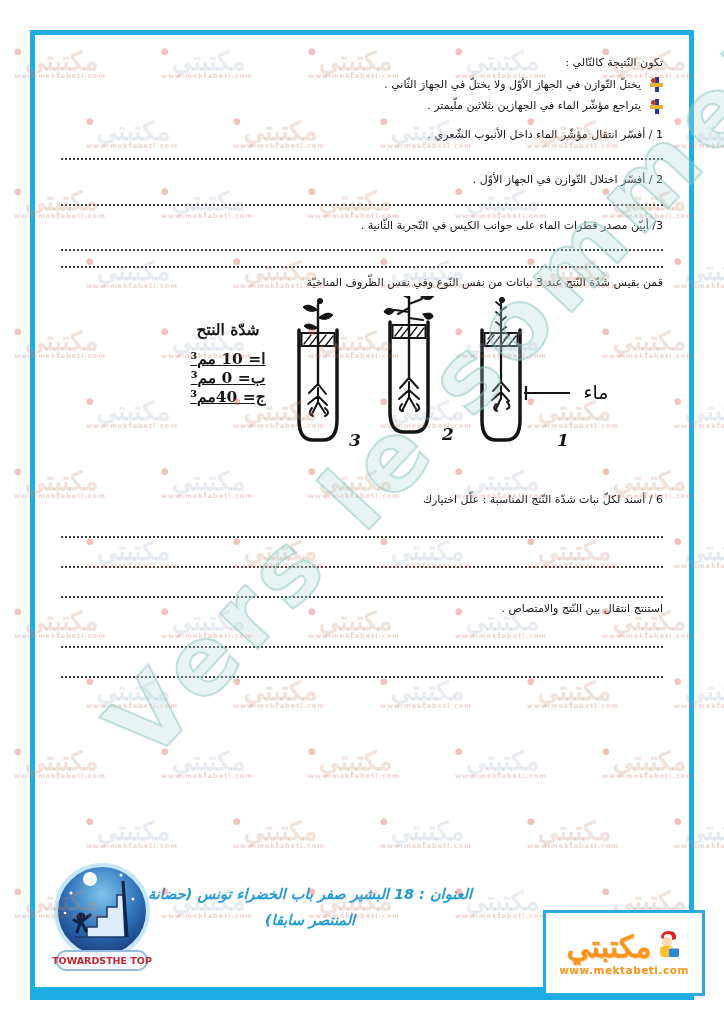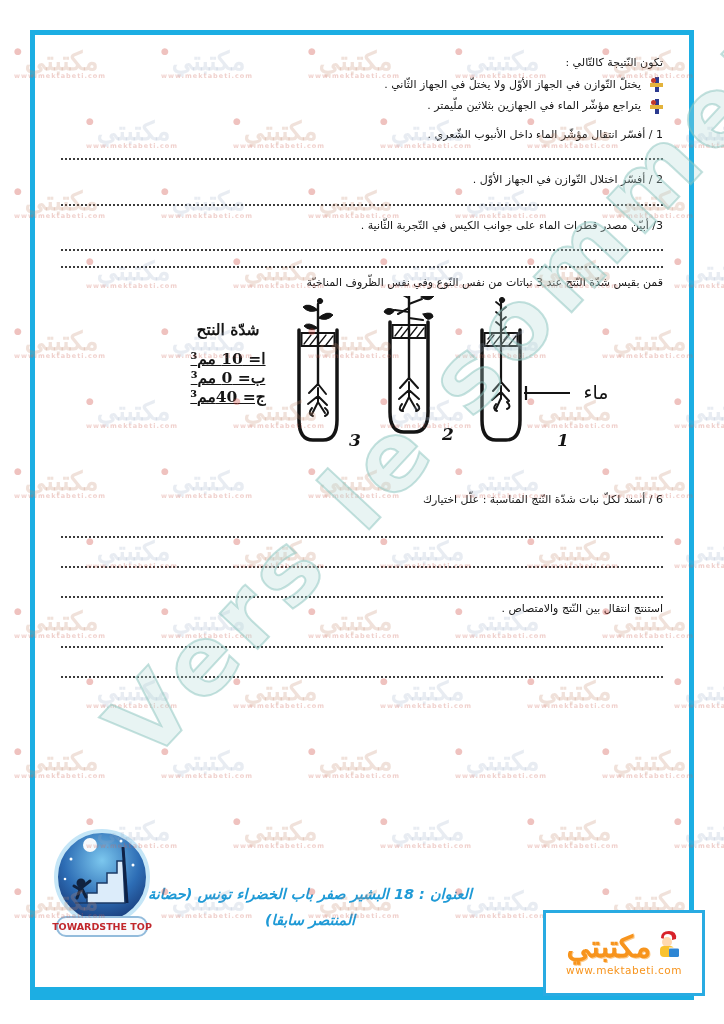--- a/index.html
+++ b/index.html
@@ -29,32 +29,32 @@
   .statement { margin-top: 7px; }
   .diagram { position: relative; height: 196px; margin-top: 4px; direction: ltr; }
   .legend { position: absolute; left: 92px; top: 24px; width: 150px; direction: rtl;
             font-family: "DejaVu Serif", serif; font-weight: bold; font-size: 15.5px; }
   .legend .lt { text-align: center; margin-bottom: 10px; }
   .legend .li { text-align: center; text-decoration: underline; }
   .tubes-svg { position: absolute; left: 230px; top: 0; }
   .exq2 .l2 { margin-top: 3px; }
 
   
-  .badge-wrap { position: absolute; left: 16px; top: 792px; width: 102px; height: 120px; }
+  .badge-wrap { position: absolute; left: 16px; top: 826px; width: 102px; height: 120px; }
   .address { position: absolute; left: 95px; top: 846px; width: 360px; text-align: center;
              direction: rtl; color: #1f9ad6; font-weight: bold; font-style: italic; font-size: 14.5px; line-height: 1.8; }
   .mekta-box {
     position: absolute; left: 543px; top: 910px; width: 162px; height: 86px; z-index: 12;
     background: #fff; border: 3px solid #29abe2; display: flex; flex-direction: column;
     align-items: center; justify-content: center; gap: 2px;
   }
   .mekta-row { display: flex; align-items: flex-end; gap: 4px; direction: ltr; }
   .mekta-name { color: #f7941d; font-weight: bold; font-size: 30px; line-height: 1;
                 font-family: "DejaVu Serif", serif; text-shadow: 1px 1px 0 #fbc98a; }
-  .mekta-url { color: #f7941d; font-weight: normal; font-size: 10.5px; letter-spacing: 0.5px; }
+  .mekta-url { color: #f7941d; font-weight: bold; font-size: 10.5px; letter-spacing: 0.5px; }
 
   
   .wm-layer { position: absolute; inset: 0; z-index: 6; pointer-events: none; overflow: hidden; }
   .wm { position: absolute; font-size: 26px; font-weight: bold; font-family: "DejaVu Serif", serif;
         color: rgba(198, 138, 112, 0.26); white-space: nowrap; }
   .wm.alt { color: rgba(150, 168, 198, 0.22); }
   .wm::before { content: "●"; font-size: 9px; color: rgba(205, 70, 60, 0.33); margin-right: 3px; vertical-align: top; }
   .wm::after { content: attr(data-sub); display: block; font-size: 6.5px; letter-spacing: 1px;
                color: rgba(205, 100, 85, 0.30); font-family: "DejaVu Sans", sans-serif; margin-top: -4px; }
   .wm-diagonal {

